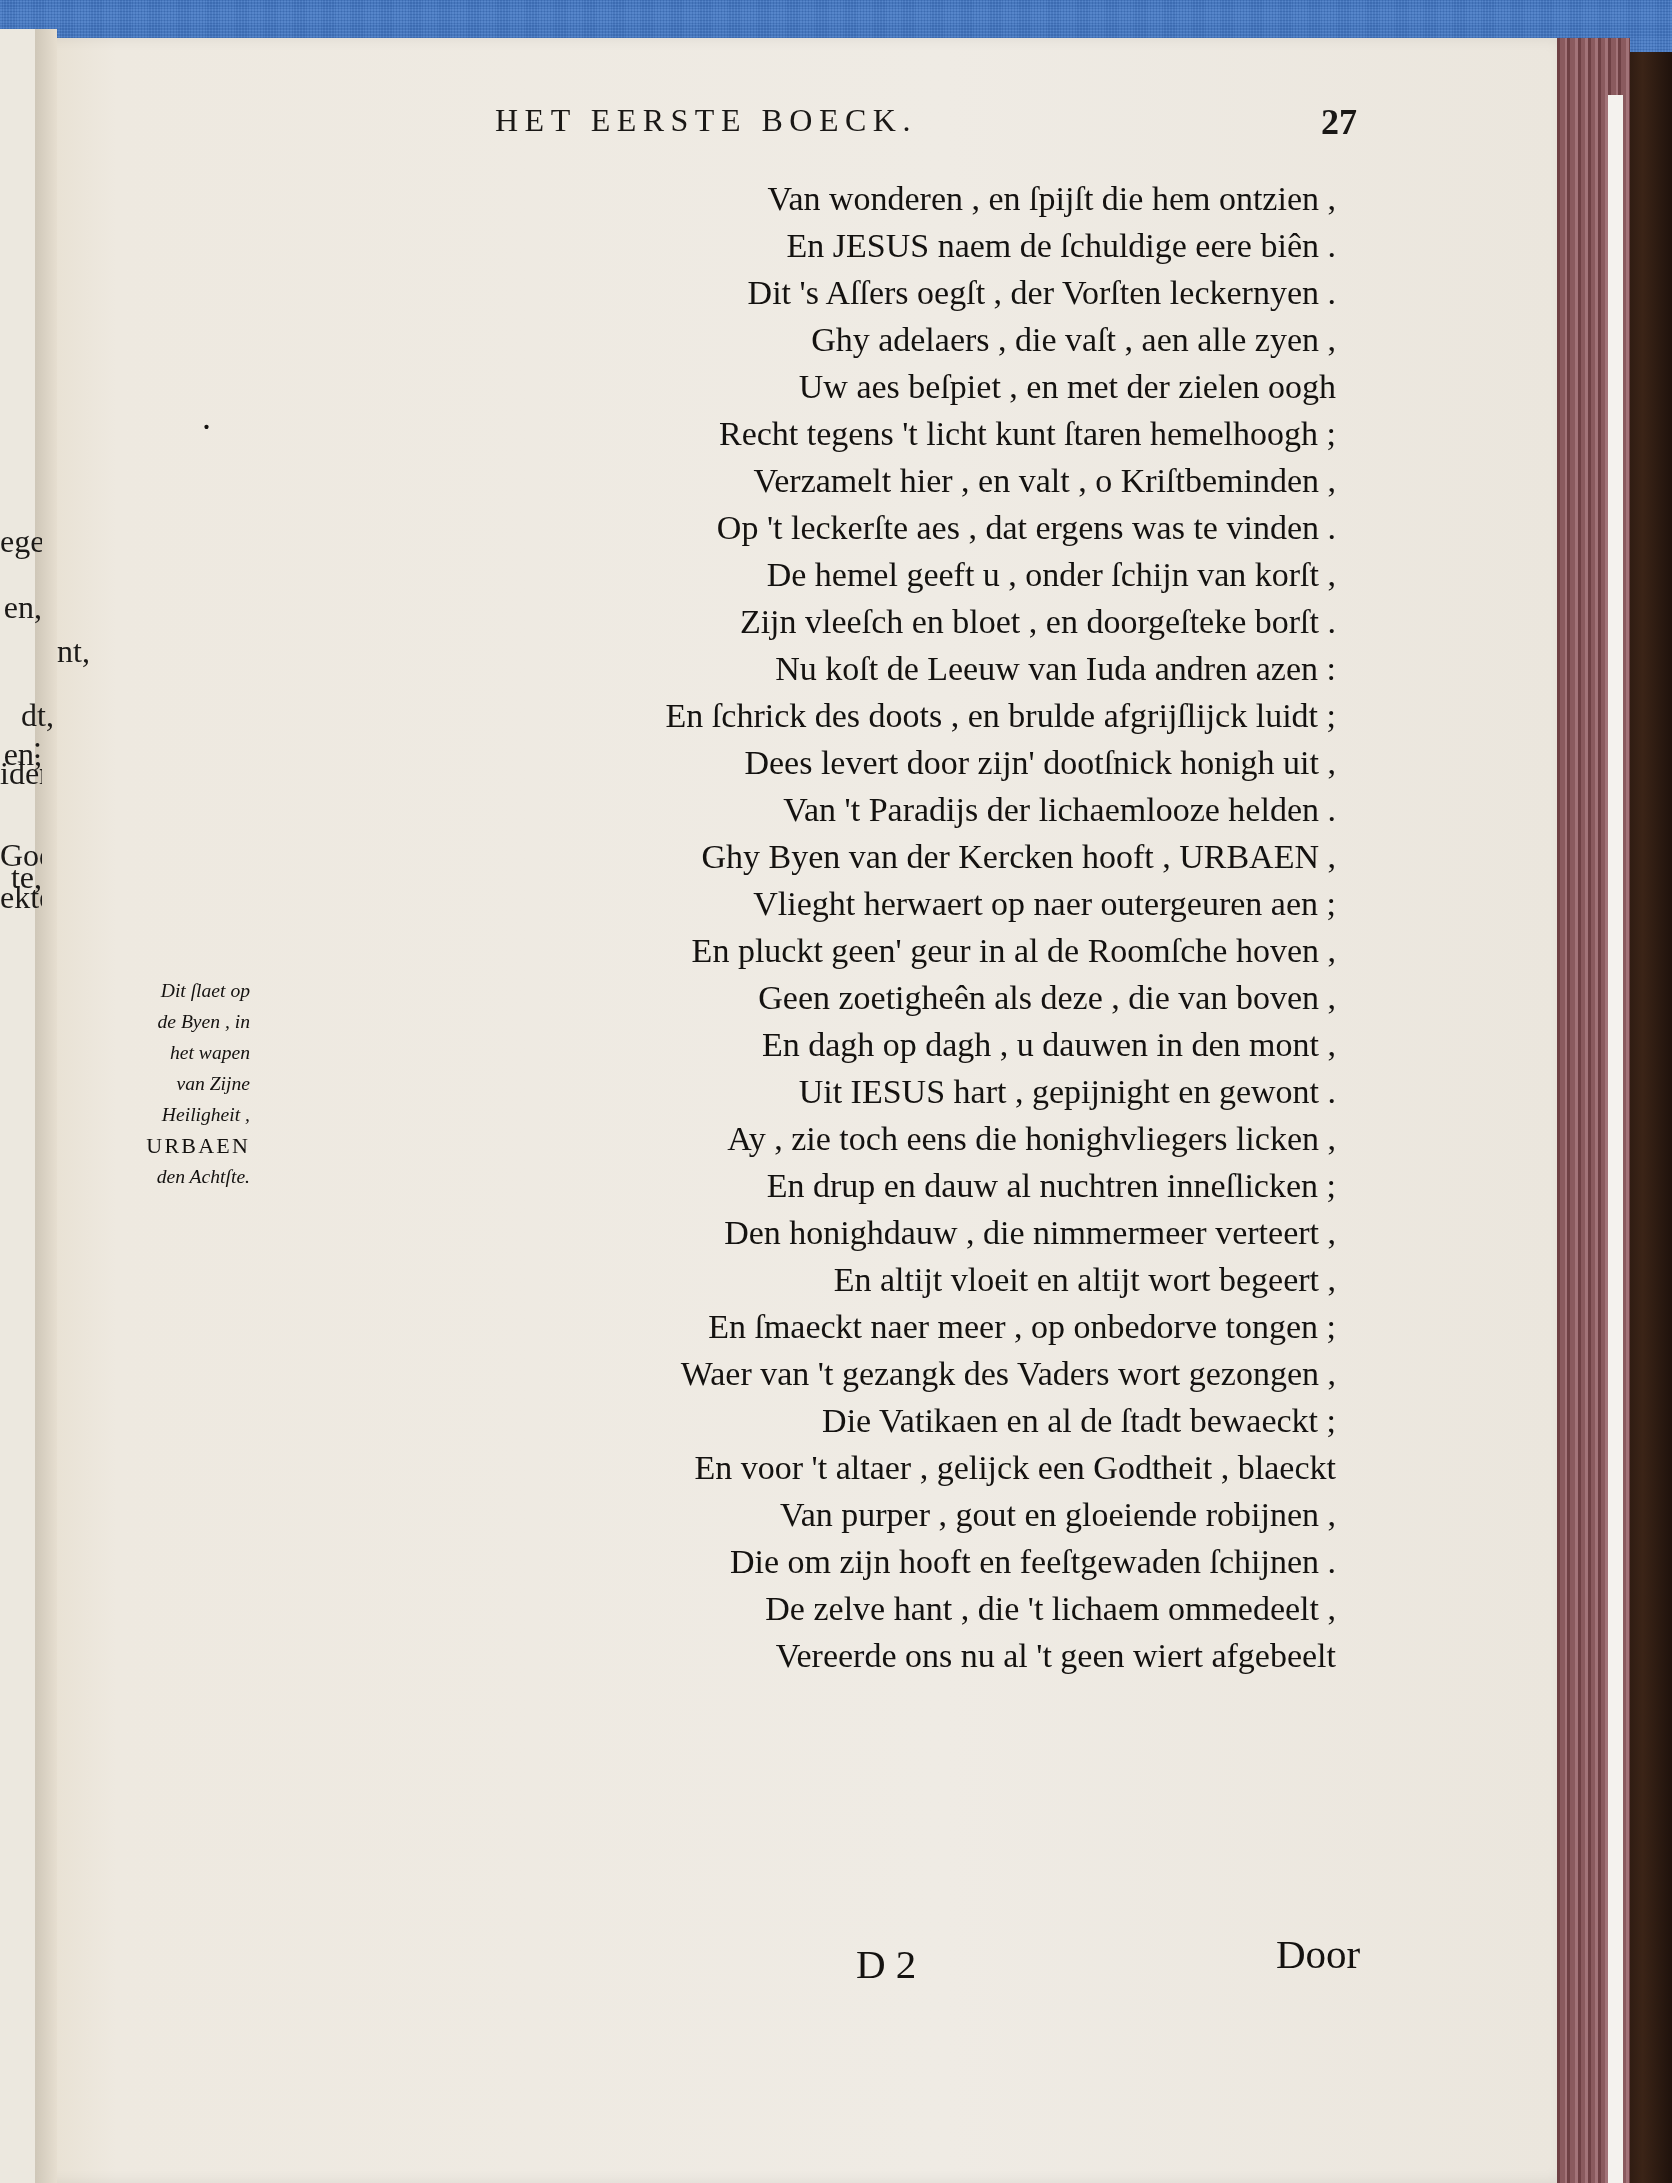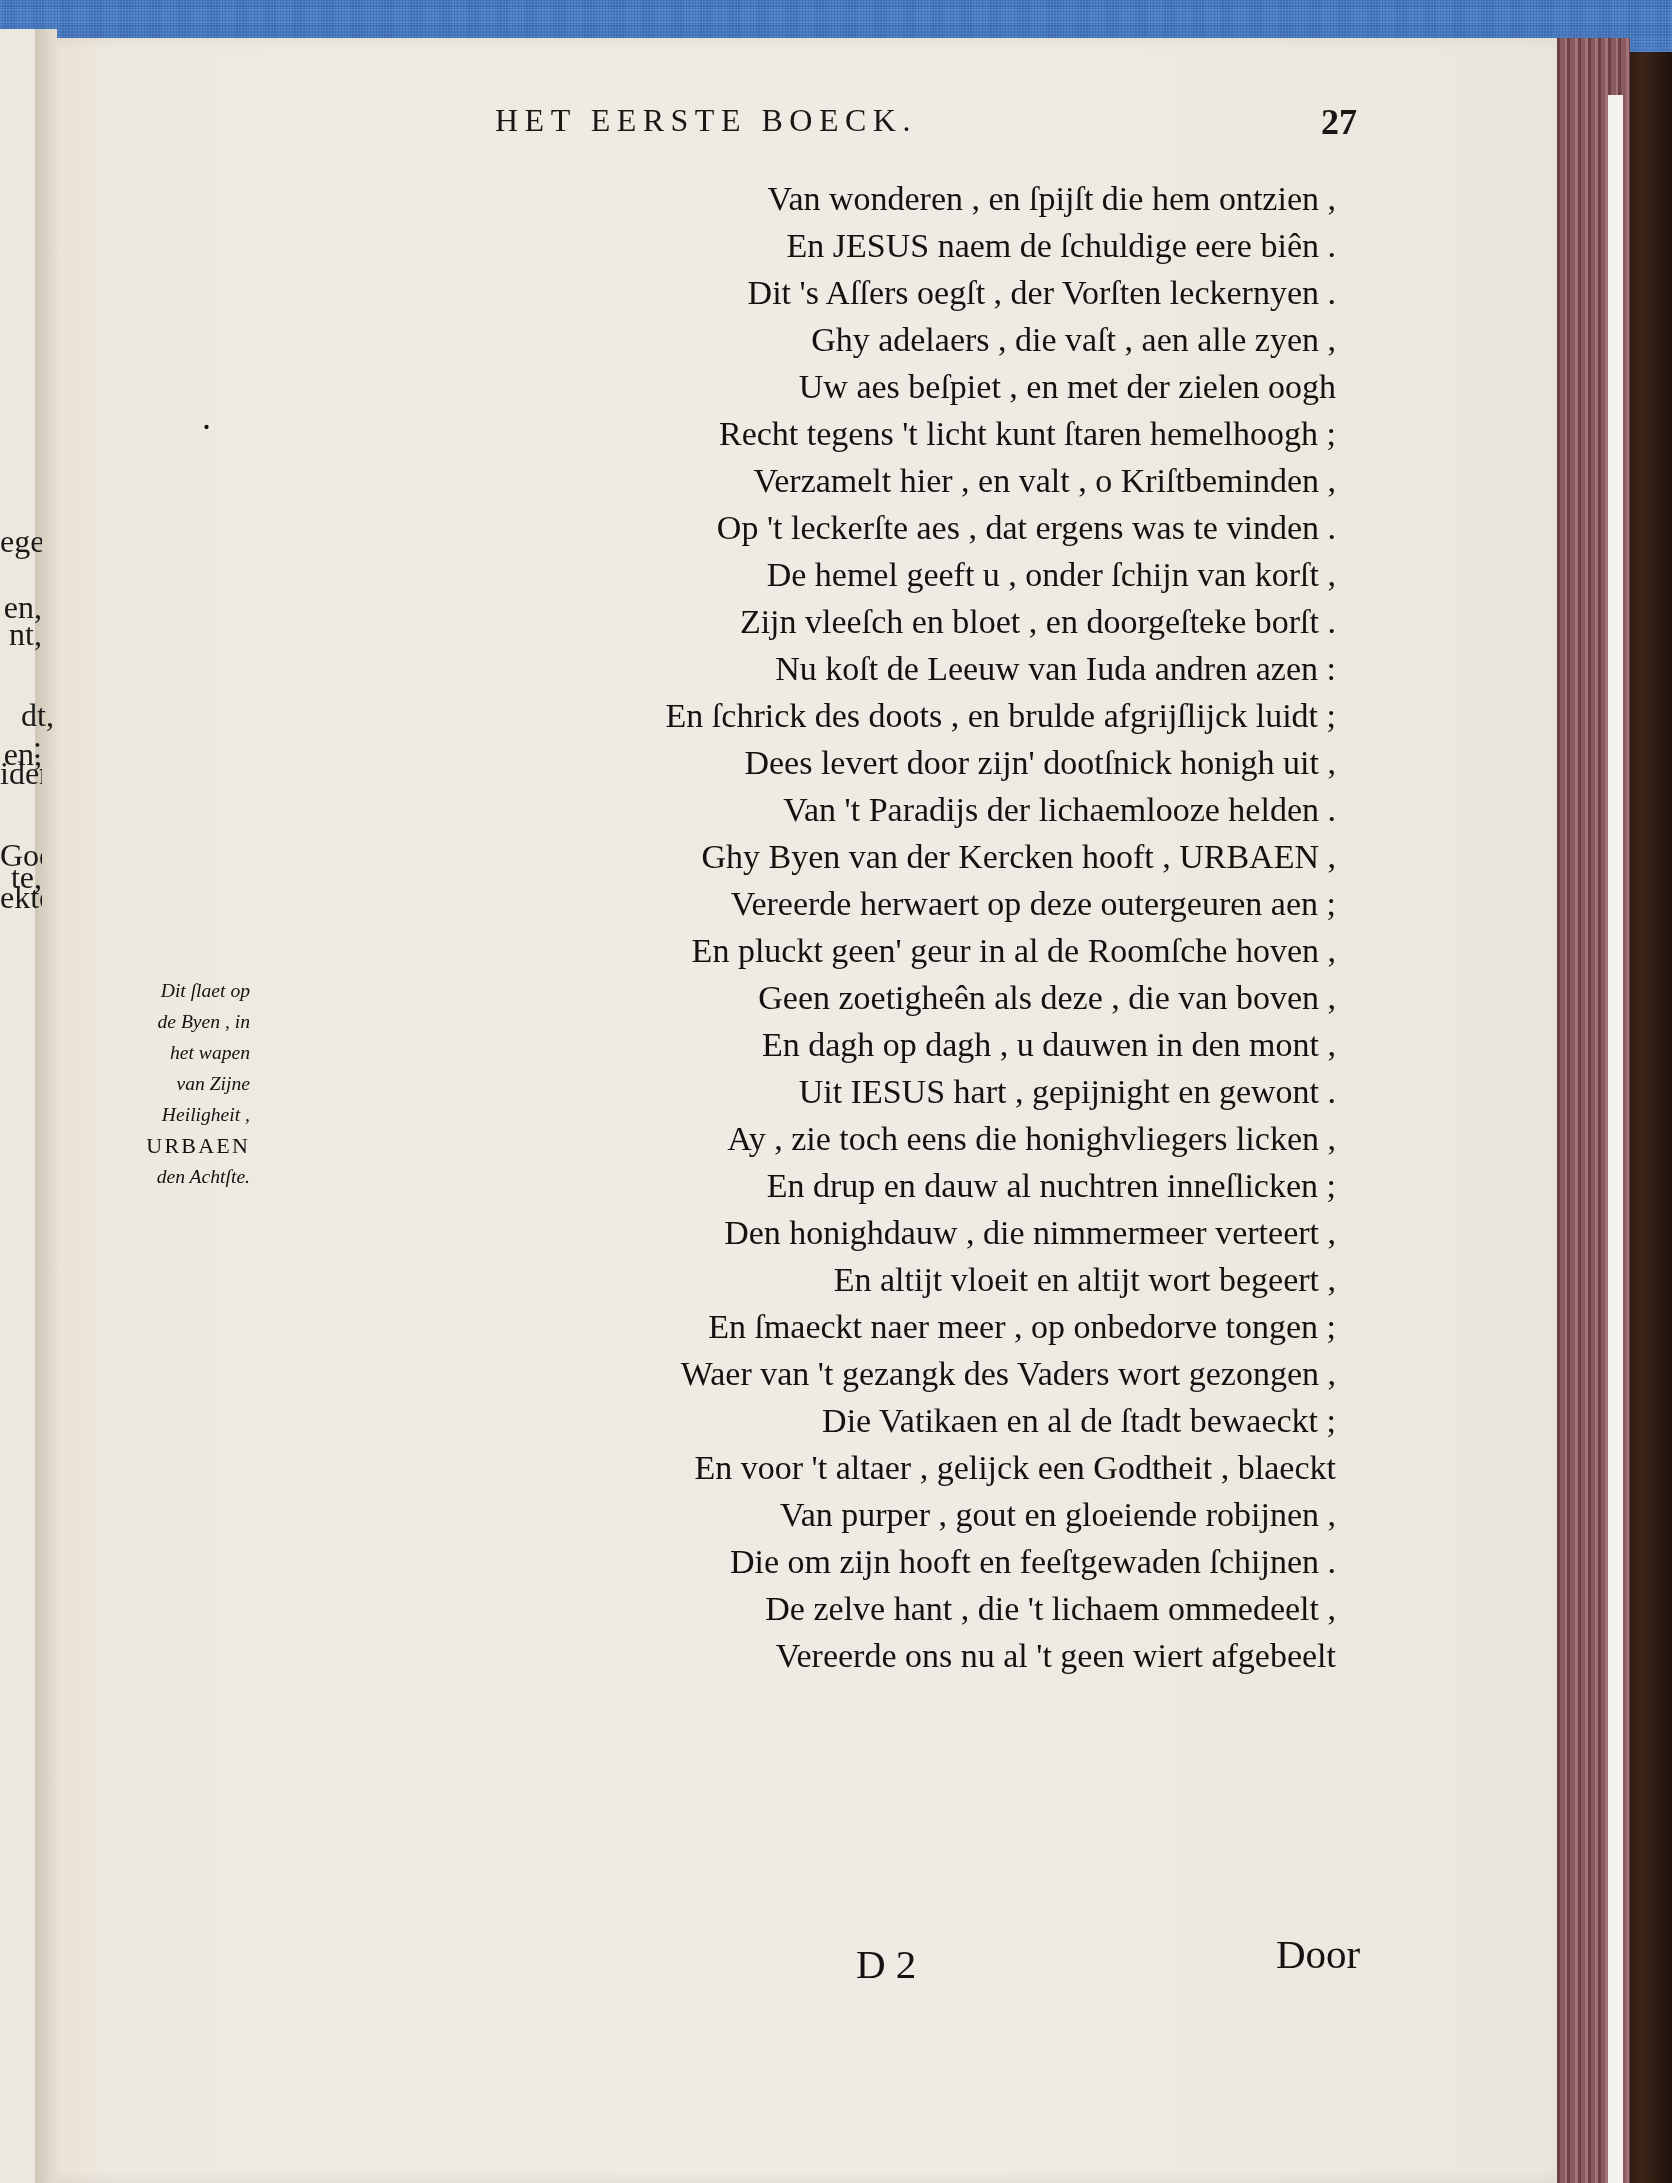--- a/index.html
+++ b/index.html
@@ -95,21 +95,21 @@
     <div class="line">Recht tegens 't licht kunt ſtaren hemelhoogh ;</div>
     <div class="line">Verzamelt hier , en valt , o Kriſtbeminden ,</div>
     <div class="line">Op 't leckerſte aes , dat ergens was te vinden .</div>
     <div class="line">De hemel geeft u , onder ſchijn van korſt ,</div>
     <div class="line">Zijn vleeſch en bloet , en doorgeſteke borſt .</div>
     <div class="line indent">Nu koſt de Leeuw van Iuda andren azen :</div>
     <div class="line">En ſchrick des doots , en brulde afgrijſlijck luidt ;</div>
     <div class="line">Dees levert door zijn' dootſnick honigh uit ,</div>
     <div class="line">Van 't Paradijs der lichaemlooze helden .</div>
     <div class="line">Ghy Byen van der Kercken hooft , URBAEN ,</div>
-    <div class="line">Vereerde herwaert op deze outergeuren aen ;</div>
+    <div class="line">Vlieght herwaert op naer outergeuren aen ;</div>
     <div class="line">En pluckt geen' geur in al de Roomſche hoven ,</div>
     <div class="line">Geen zoetigheên als deze , die van boven ,</div>
     <div class="line">En dagh op dagh , u dauwen in den mont ,</div>
     <div class="line">Uit IESUS hart , gepijnight en gewont .</div>
     <div class="line">Ay , zie toch eens die honighvliegers licken ,</div>
     <div class="line">En drup en dauw al nuchtren inneſlicken ;</div>
     <div class="line">Den honighdauw , die nimmermeer verteert ,</div>
     <div class="line">En altijt vloeit en altijt wort begeert ,</div>
     <div class="line">En ſmaeckt naer meer , op onbedorve tongen ;</div>
     <div class="line">Waer van 't gezangk des Vaders wort gezongen ,</div>
@@ -133,21 +133,21 @@
 
   <div class="signature">D 2</div>
   <div class="catchword">Door</div>
 </div>
 
 <div class="facing-page"></div>
 <div class="gutter"></div>
 <div id="facing-frags">
     <div class="facing-frag" style="top: 523px;">egen.</div>
     <div class="facing-frag" style="top: 589px;">en,</div>
-    <div class="facing-frag" style="top: 616px;">nt,</div>
+    <div class="facing-frag" style="top: 633px; padding-left: 48px;">nt,</div>
     <div class="facing-frag" style="top: 697px; padding-left: 12px;">dt,</div>
     <div class="facing-frag" style="top: 729px;">:</div>
     <div class="facing-frag" style="top: 736px;">en,</div>
     <div class="facing-frag" style="top: 755px;">iden b</div>
     <div class="facing-frag" style="top: 837px;">Godt!</div>
     <div class="facing-frag" style="top: 859px;">te,</div>
     <div class="facing-frag" style="top: 879px;">ekte,</div>
   </div>
 
 

